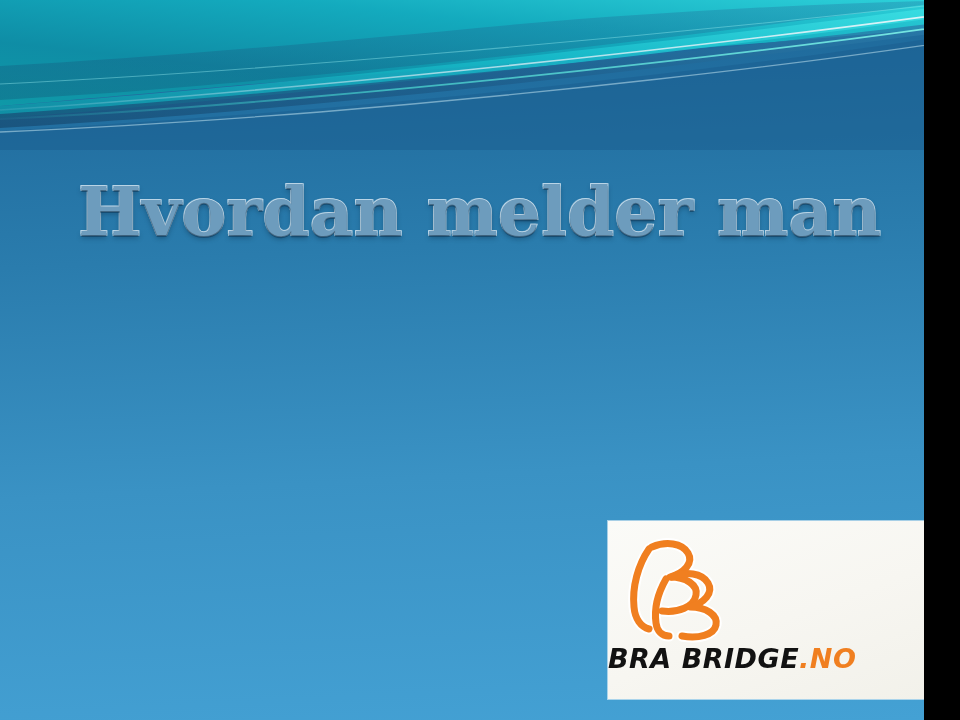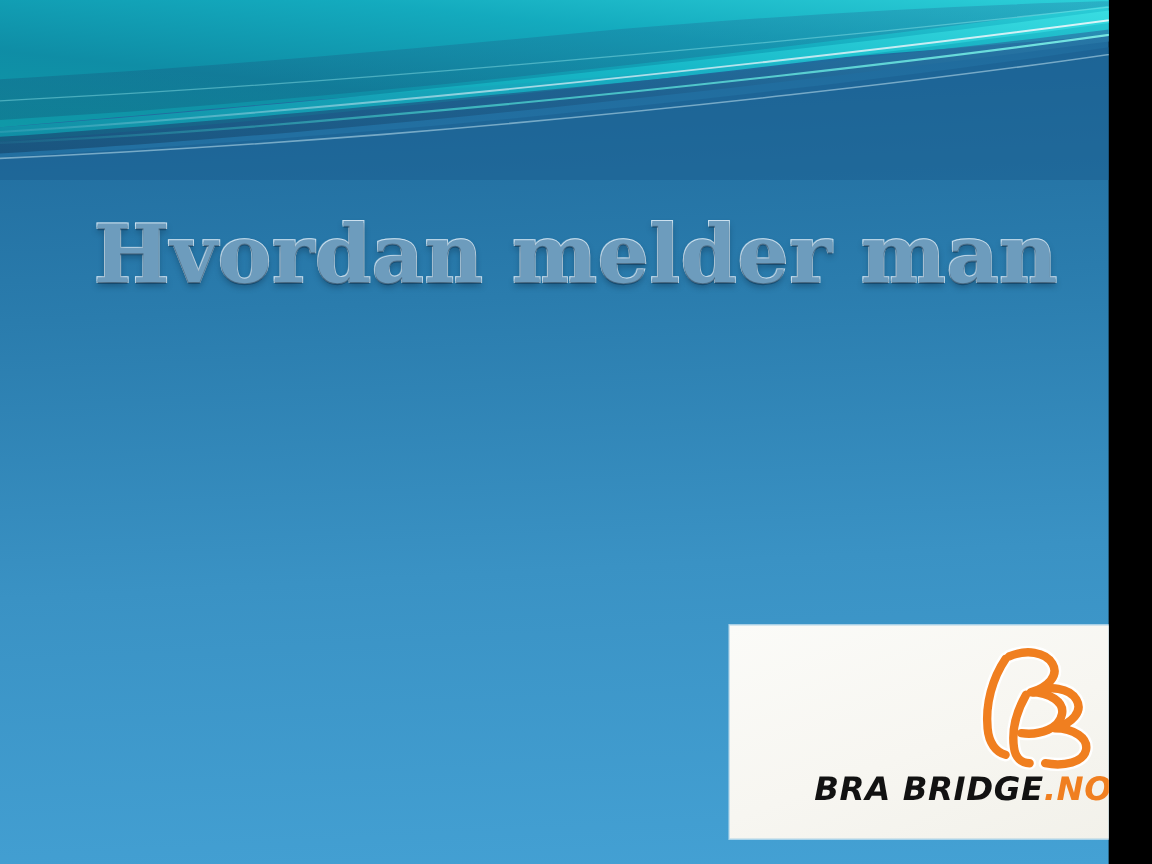--- a/index.html
+++ b/index.html
@@ -78,21 +78,21 @@
     z-index: 4;
     background: linear-gradient(160deg, #fbfbf8 0%, #f7f6f1 55%, #f2f1ea 100%);
     box-shadow: 0 0 0 1px rgba(255,255,255,0.55);
     overflow: hidden;
   }
   #logo-inner {
     position: absolute;
     inset: 0;
     display: flex;
     flex-direction: column;
-    align-items: flex-end;
+    align-items: flex-start;
     justify-content: flex-start;
   }
   #logo-mark {
     margin-top: 14px;
     width: 130px;
     height: 108px;
     display: block;
   }
   #logo-wordmark {
     margin-top: 2px;

